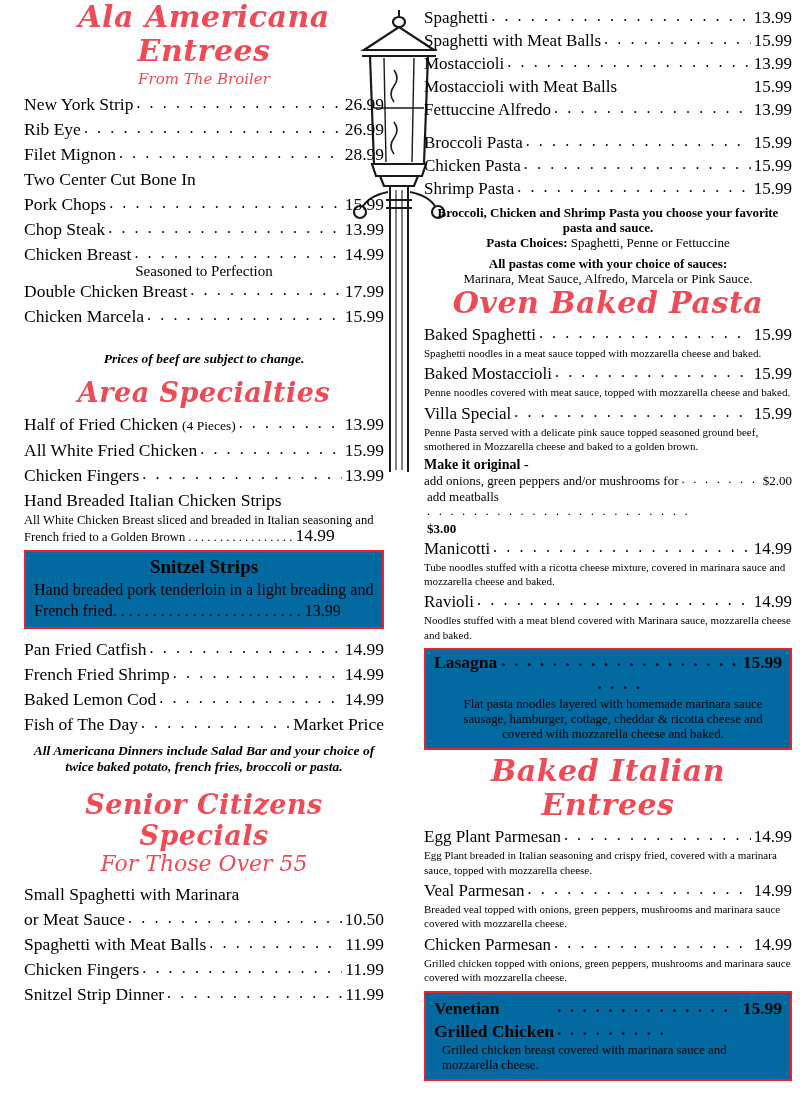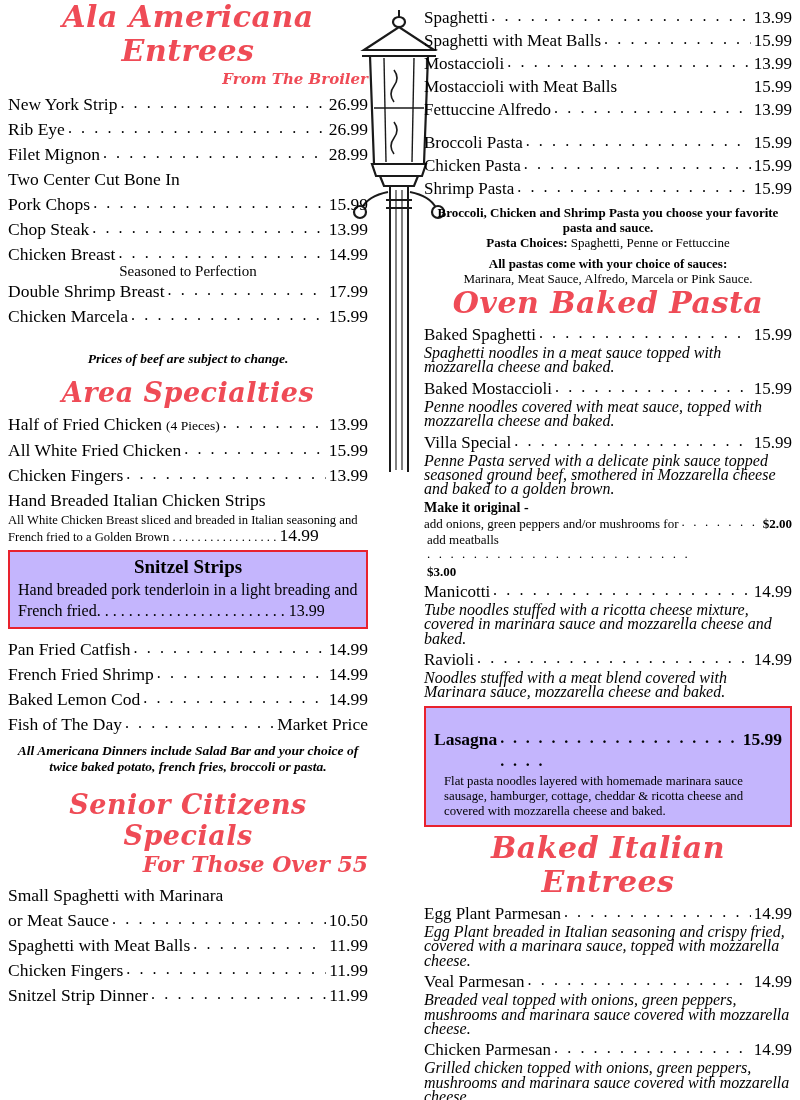--- a/index.html
+++ b/index.html
@@ -18,21 +18,21 @@
   .page {
     position: relative;
     width: 800px;
     height: 1100px;
   }
   .col {
     position: absolute;
     top: 0;
   }
   .col-left {
-    left: 8px;
+    left: 24px;
     width: 360px;
   }
   .col-right {
     left: 424px;
     width: 368px;
   }
 
   h2.section {
     font-family: "DejaVu Serif", serif;
     font-style: italic;
@@ -40,23 +40,23 @@
     color: #ef4b56;
     text-align: center;
     margin: 0;
     letter-spacing: 0.5px;
   }
   .section-lg { font-size: 30px; line-height: 34px; }
   .section-md { font-size: 27px; line-height: 31px; }
   .subtitle {
     font-family: "DejaVu Serif", serif;
     font-style: italic;
-    font-weight: bold;
+    font-weight: normal;
     color: #ef4b56;
-    text-align: right;
+    text-align: center;
     font-size: 15px;
     margin: 2px 0 4px 0;
   }
   .subtitle-lg {
     font-size: 22px;
     margin: 0 0 6px 0;
   }
 
   .item {
     display: flex;
@@ -79,24 +79,23 @@
   }
   .item .pr { flex: 0 0 auto; }
 
   .item-narrow { font-size: 17px; line-height: 23px; }
 
   .plain {
     font-size: 17.5px;
     line-height: 25px;
   }
   .desc {
-    font-size: 16px;
+    font-size: 11px;
     line-height: 14.4px;
     margin: 0 0 2px 0;
-    font-style: italic;
   }
   .note-bold {
     font-weight: bold;
     font-size: 13px;
     line-height: 15px;
     text-align: center;
   }
   .note-it {
     font-style: italic;
     font-weight: bold;
@@ -105,21 +104,21 @@
     text-align: center;
   }
   .note-sm {
     font-size: 13px;
     line-height: 15.5px;
     text-align: center;
   }
 
   .boxed {
     border: 2.5px solid #e8222e;
-    background: #c4b5fd;
+    background: #0369a1;
     padding: 3px 8px 6px 8px;
     margin: 6px 0 4px 0;
     box-sizing: border-box;
   }
   .boxed .bx-title {
     text-align: center;
     font-weight: bold;
     font-size: 19px;
     line-height: 24px;
   }
@@ -231,21 +230,21 @@
       <span class="pr">13.99</span>
     </div>
     <div class="item">
       <span class="nm">Chicken Breast</span>
       <span class="dots">. . . . . . . . . . . . . . . . . . . . . . . . . .</span>
       <span class="pr">14.99</span>
     </div>
     <div class="note-sm" style="font-size:15px;line-height:13px;margin:-2px 0 1px 0;">Seasoned to Perfection</div>
 
     <div class="item">
-      <span class="nm">Double Shrimp Breast</span>
+      <span class="nm">Double Chicken Breast</span>
       <span class="dots">. . . . . . . . . . . . . . . . . . . . . . . . . .</span>
       <span class="pr">17.99</span>
     </div>
     <div class="item">
       <span class="nm">Chicken Marcela</span>
       <span class="dots">. . . . . . . . . . . . . . . . . . . . . . . . . .</span>
       <span class="pr">15.99</span>
     </div>
 
     <div class="note-it" style="margin-top:22px;">Prices of beef are subject to change.</div>
@@ -414,21 +413,21 @@
       <span class="nm">Villa Special</span>
       <span class="dots">. . . . . . . . . . . . . . . . . . . . . . . . . .</span>
       <span class="pr">15.99</span>
     </div>
     <div class="desc">Penne Pasta served with a delicate pink sauce topped seasoned ground beef, smothered in Mozzarella cheese and baked to a golden brown.</div>
 
     <div style="font-weight:bold;font-size:14px;line-height:17px;">Make it original -</div>
     <div class="item" style="font-size:13px;line-height:16px;">
       <span class="nm">add onions, green peppers and/or mushrooms for</span>
       <span class="dots" style="font-size:13px;">. . . . . . . . . . . . . . . . . . . . . . .</span>
-      <span class="pr" style="font-weight:bold;">$2.00</span>
+      <span class="pr" style="font-weight:normal;">$2.00</span>
     </div>
     <div class="item" style="font-size:13px;line-height:16px;flex-direction:column;">
       <span class="nm">add meatballs</span>
       <span class="dots" style="font-size:13px;">. . . . . . . . . . . . . . . . . . . . . . .</span>
       <span class="pr" style="font-weight:bold;">$3.00</span>
     </div>
 
     <div class="item item-narrow">
       <span class="nm">Manicotti</span>
       <span class="dots">. . . . . . . . . . . . . . . . . . . . . . . . . .</span>
@@ -436,21 +435,21 @@
     </div>
     <div class="desc">Tube noodles stuffed with a ricotta cheese mixture, covered in marinara sauce and mozzarella cheese and baked.</div>
 
     <div class="item item-narrow">
       <span class="nm">Ravioli</span>
       <span class="dots">. . . . . . . . . . . . . . . . . . . . . . . . . .</span>
       <span class="pr">14.99</span>
     </div>
     <div class="desc">Noodles stuffed with a meat blend covered with Marinara sauce, mozzarella cheese and baked.</div>
 
-    <div class="boxed" style="padding:20px 8px 6px 8px;">
+    <div class="boxed" style="padding:1px 8px 6px 8px;text-align:center;">
       <div class="boxed-row">
         <span class="nm">Lasagna</span>
         <span class="dots">. . . . . . . . . . . . . . . . . . . . . . .</span>
         <span class="pr">15.99</span>
       </div>
       <div style="font-size:12.8px;line-height:15px;padding-left:10px;">Flat pasta noodles layered with homemade marinara sauce sausage, hamburger, cottage, cheddar &amp; ricotta cheese and covered with mozzarella cheese and baked.</div>
     </div>
 
     <h2 class="section section-lg" style="margin-top:2px;">Baked Italian Entrees</h2>
     <div style="height:3px"></div>

